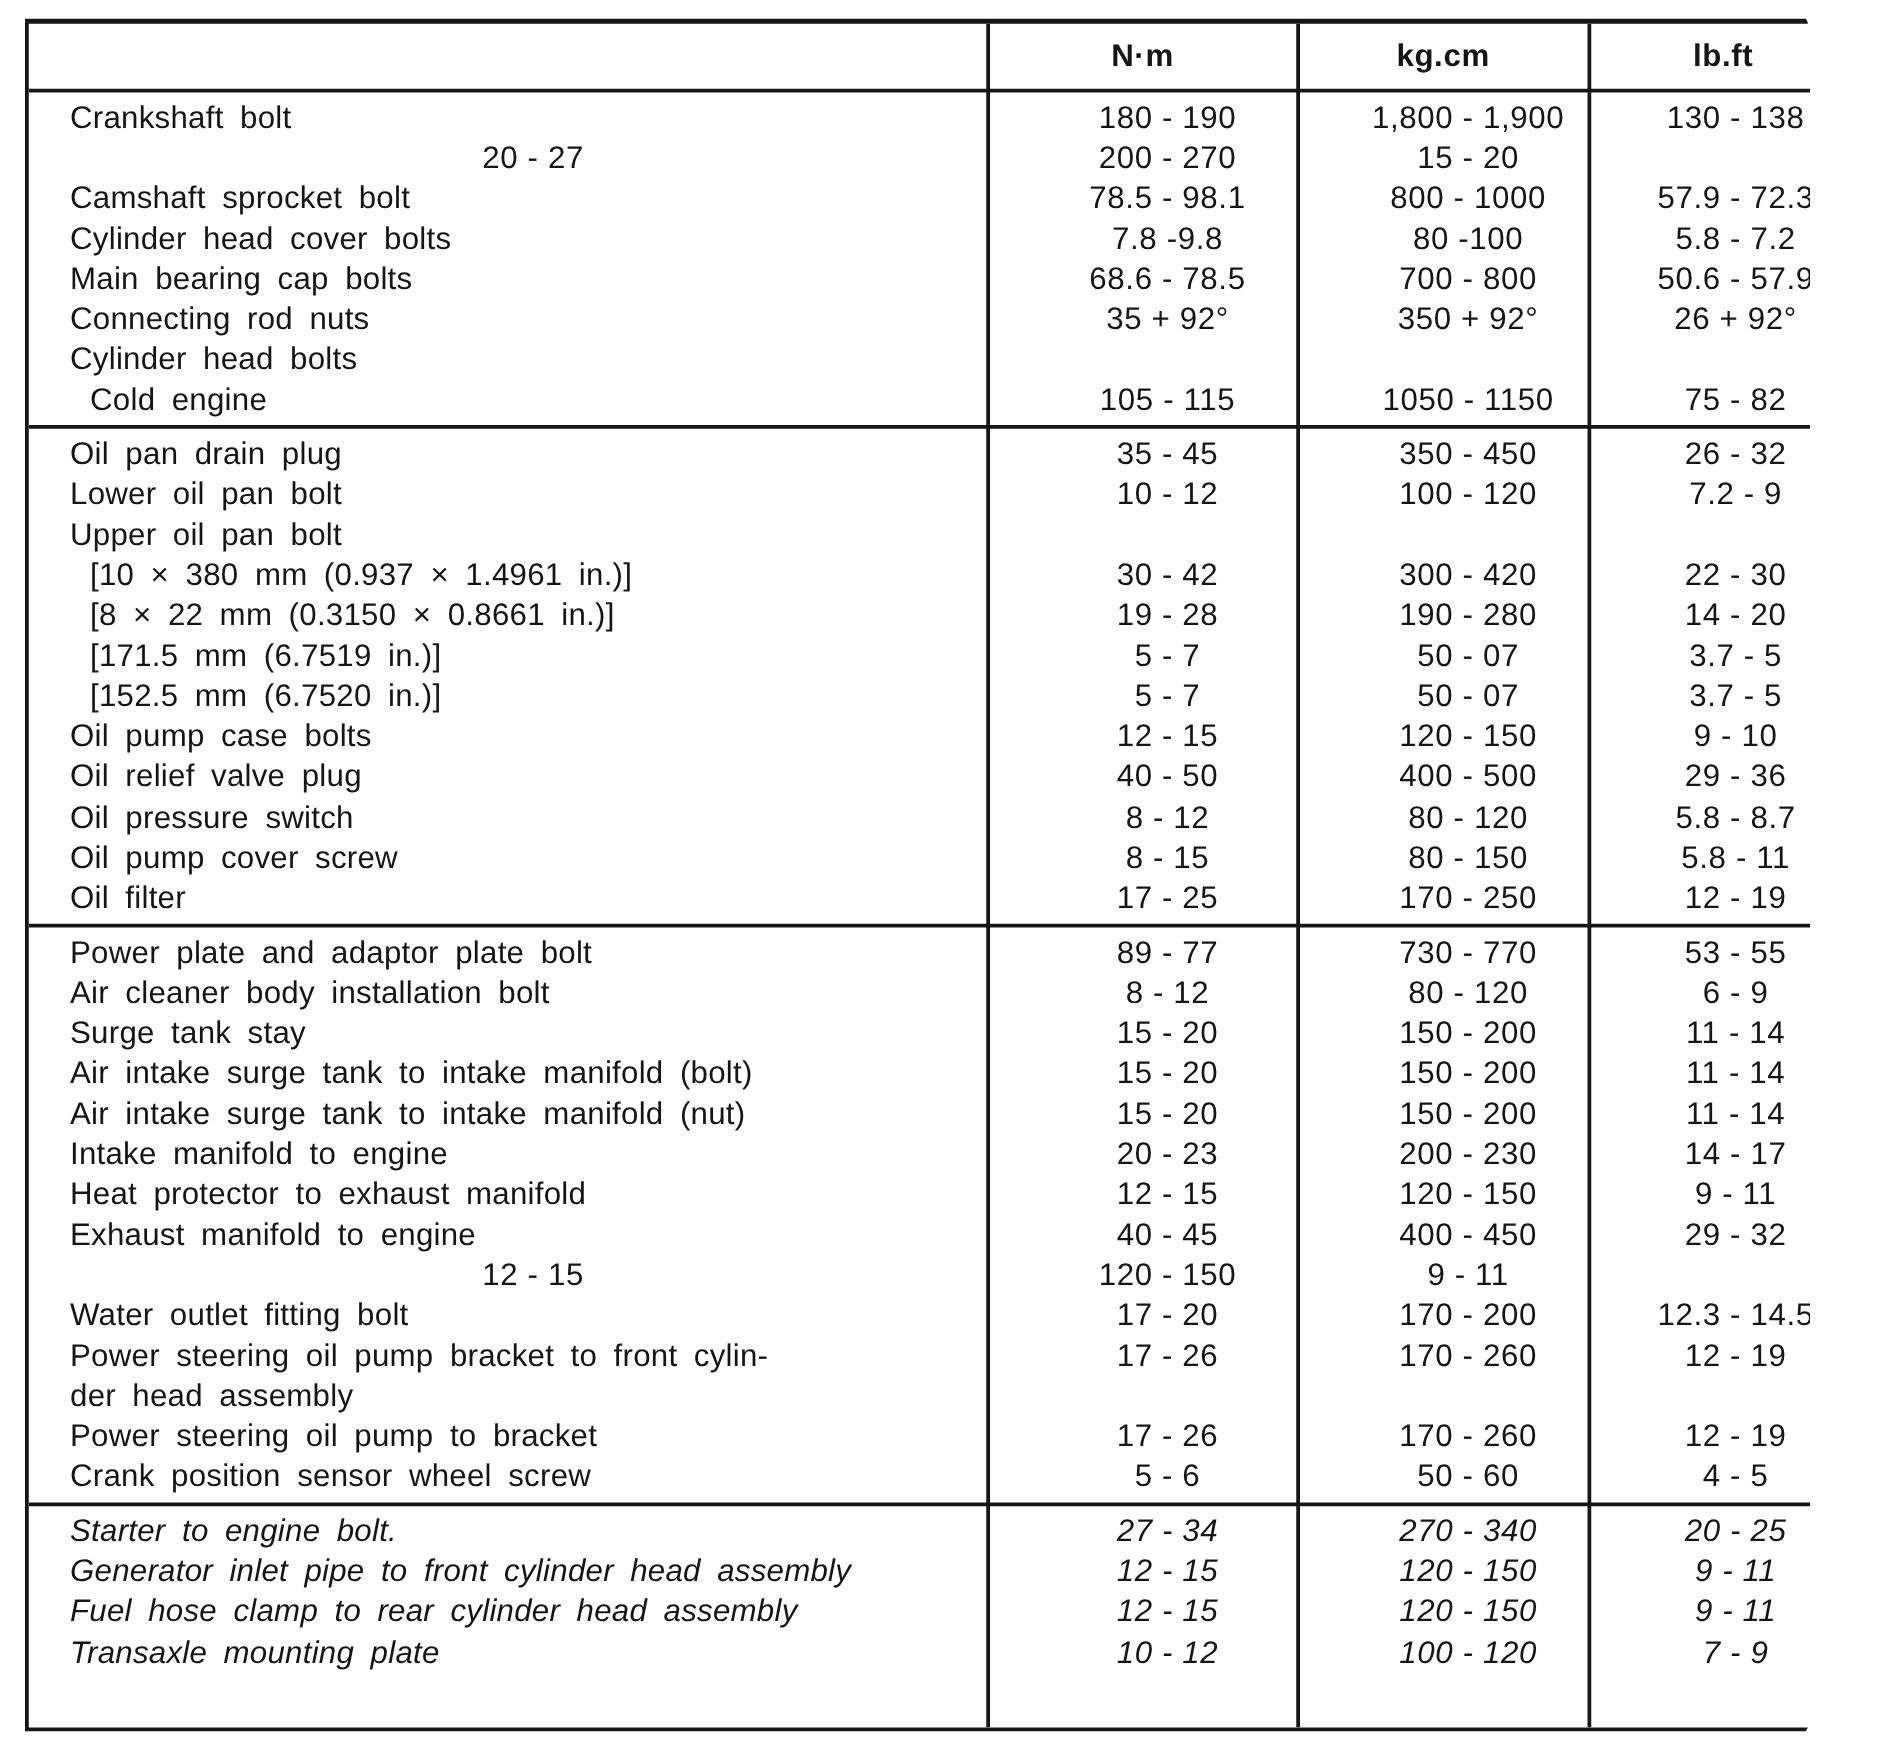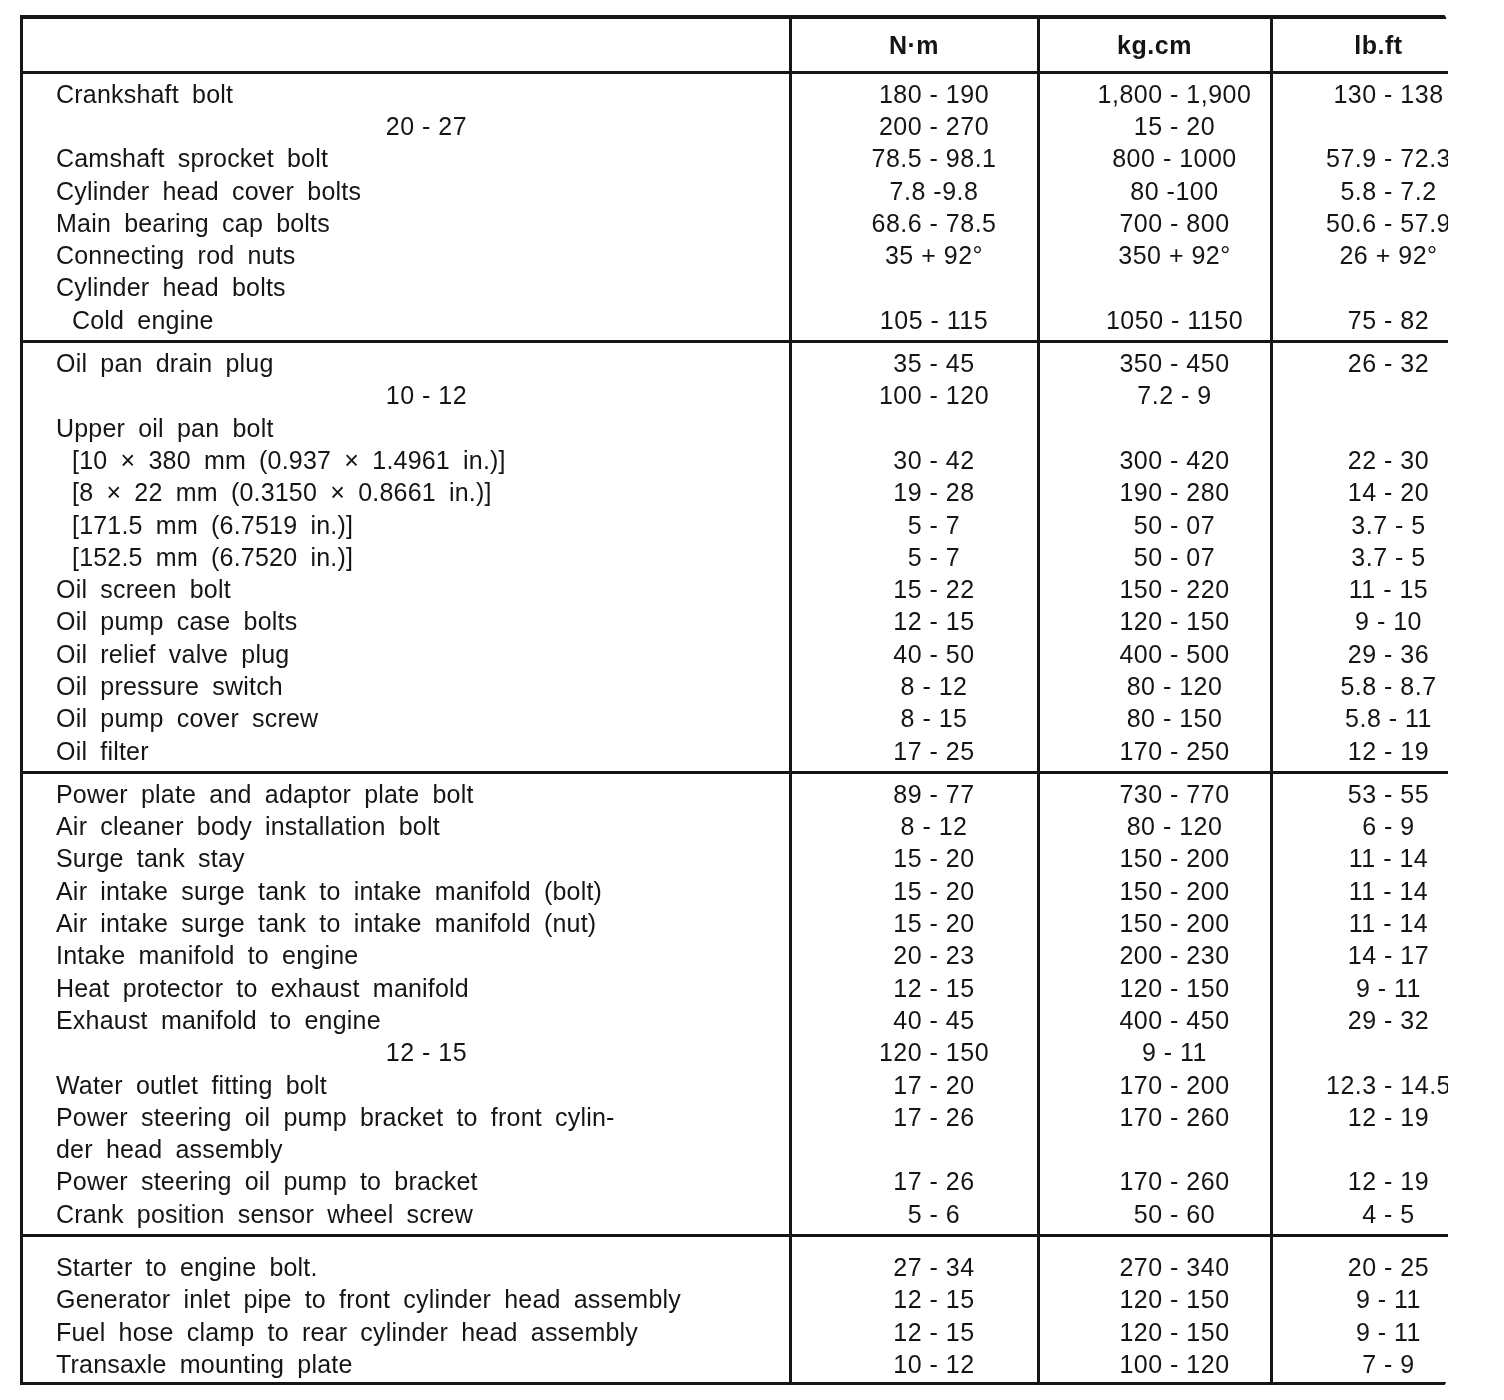--- a/index.html
+++ b/index.html
@@ -54,21 +54,21 @@
     font-weight: bold;
     font-size: 26px;
     color: #131313;
     text-align: center;
     letter-spacing: 0.5px;
   }
   .section {
     border-bottom: 3px solid #161616;
     padding: 4px 0 4px 0;
   }
-  .section:last-child { border-bottom: none; padding-top: 14px; }
+  .section:last-child { border-bottom: none; padding-top: 4px; font-style: italic; }
   .row {
     display: grid;
     grid-template-columns: 767px 248px 233px 1fr;
     height: 32.3px;
     align-items: center;
     margin-left: 20px;
   }
   .cell {
     font-size: 25px;
     color: #151515;
@@ -150,20 +150,21 @@
           </div>
         </div>
         <div class="section">
           <div class="row">
             <div class="cell label-cell">Oil pan drain plug</div>
             <div class="cell val-cell">35 - 45</div>
             <div class="cell val-cell">350 - 450</div>
             <div class="cell val-cell">26 - 32</div>
           </div>
           <div class="row">
+            <div class="cell label-cell">Lower oil pan bolt</div>
             <div class="cell val-cell">10 - 12</div>
             <div class="cell val-cell">100 - 120</div>
             <div class="cell val-cell">7.2 - 9</div>
           </div>
           <div class="row">
             <div class="cell label-cell">Upper oil pan bolt</div>
             <div class="cell val-cell"></div>
             <div class="cell val-cell"></div>
             <div class="cell val-cell"></div>
           </div>
@@ -183,26 +184,20 @@
             <div class="cell label-cell indent-1">[171.5 mm (6.7519 in.)]</div>
             <div class="cell val-cell">5 - 7</div>
             <div class="cell val-cell">50 - 07</div>
             <div class="cell val-cell">3.7 - 5</div>
           </div>
           <div class="row">
             <div class="cell label-cell indent-1">[152.5 mm (6.7520 in.)]</div>
             <div class="cell val-cell">5 - 7</div>
             <div class="cell val-cell">50 - 07</div>
             <div class="cell val-cell">3.7 - 5</div>
-          </div>
-          <div class="row">
-            <div class="cell label-cell">Oil screen bolt</div>
-            <div class="cell val-cell">15 - 22</div>
-            <div class="cell val-cell">150 - 220</div>
-            <div class="cell val-cell">11 - 15</div>
           </div>
           <div class="row">
             <div class="cell label-cell">Oil pump case bolts</div>
             <div class="cell val-cell">12 - 15</div>
             <div class="cell val-cell">120 - 150</div>
             <div class="cell val-cell">9 - 10</div>
           </div>
           <div class="row">
             <div class="cell label-cell">Oil relief valve plug</div>
             <div class="cell val-cell">40 - 50</div>

